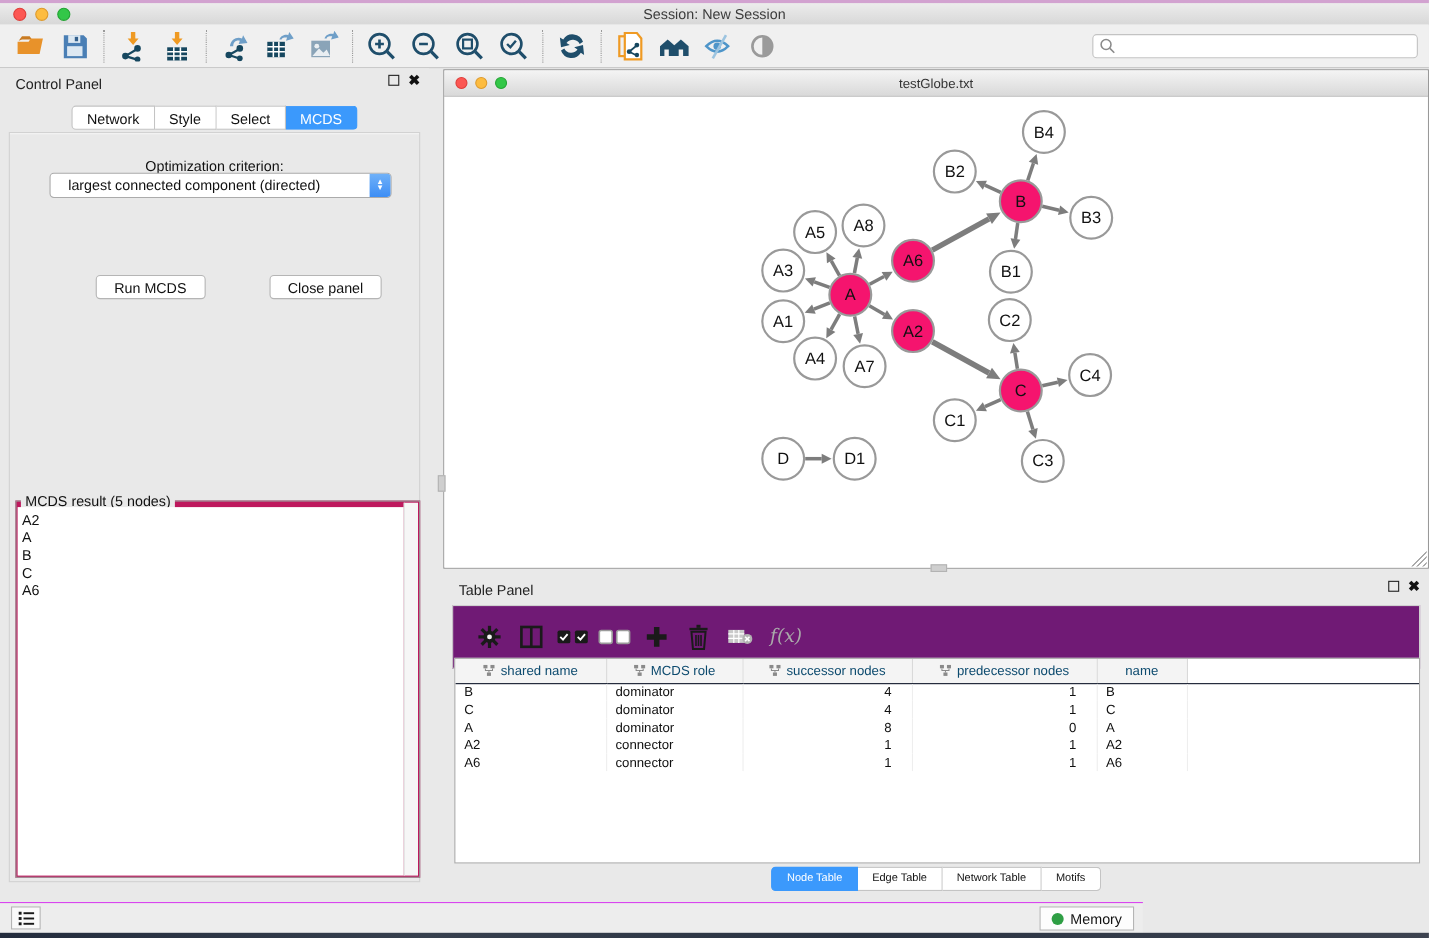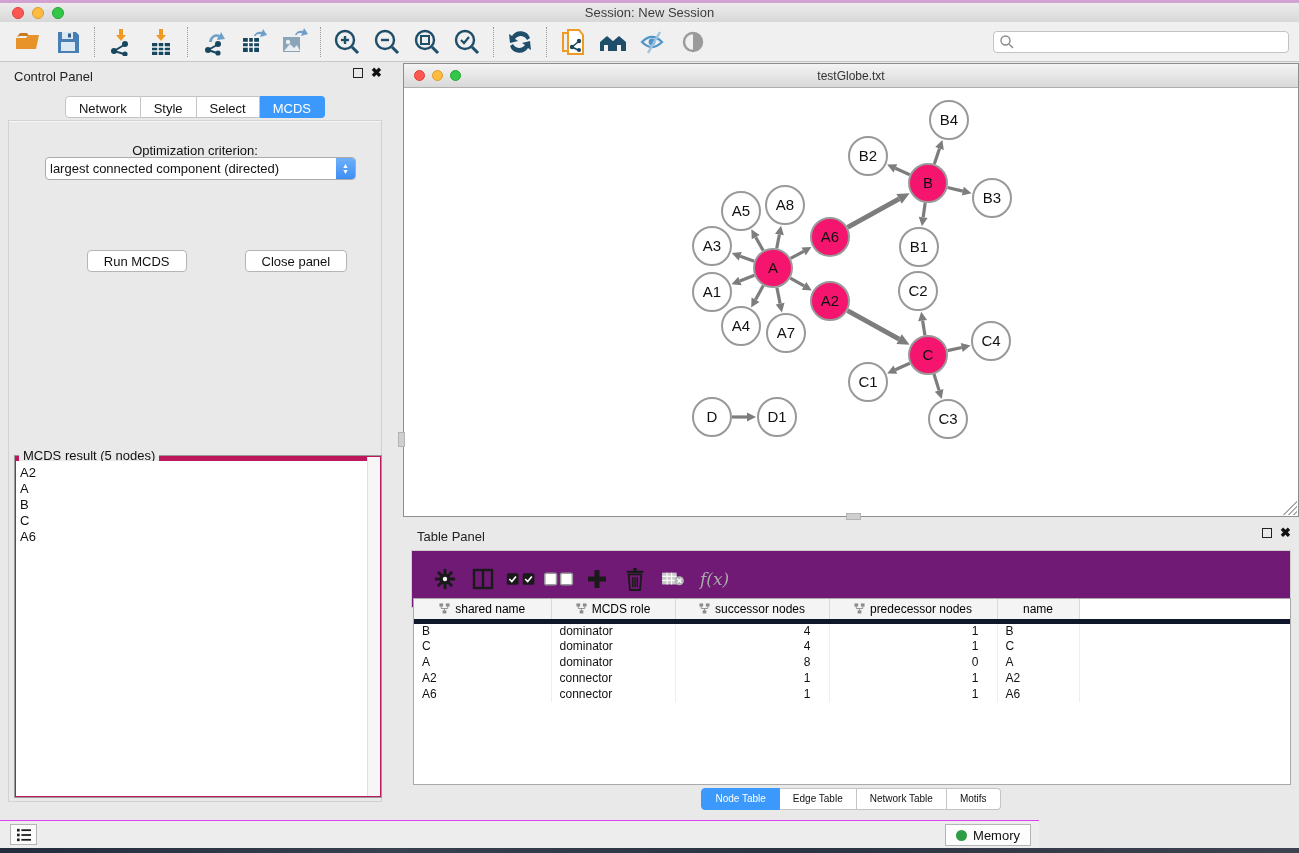--- a/index.html
+++ b/index.html
@@ -45,21 +45,21 @@
     border-left:none; color:#111; cursor:pointer; }
   .seg:first-child { border-left:1px solid #c4c4c4; border-radius:4px 0 0 4px; }
   .seg:last-child { border-radius:0 4px 4px 0; }
   .seg.active { background:#3b99fc; border-color:#3b99fc; color:#fff; }
 
   #cp-content { position:absolute; top:58px; left:8px; width:374px; height:682px;
     background:#e9e9e9; border:1px solid #d2d2d2; box-shadow:inset 0 1px 0 #f6f6f6; }
   #opt-label { position:absolute; top:22px; left:0; width:100%; text-align:center; font-size:13px; color:#111; }
   #criterion-select { position:absolute; top:36px; left:36px; width:311px; height:23px;
     background:#fff; border:1px solid #ababab; border-radius:4px; display:flex; align-items:center; cursor:pointer; }
-  #criterion-select .sel-text { flex:1; font-size:13px; padding-left:4px; color:#111; white-space:nowrap; }
+  #criterion-select .sel-text { flex:1; font-size:13px; padding-left:16px; color:#111; white-space:nowrap; }
   #criterion-select .stepper { width:19px; height:21px; border-radius:0 3px 3px 0;
     background:linear-gradient(#6fb1f9,#3d8ef5); display:flex; flex-direction:column;
     align-items:center; justify-content:center; color:#fff; font-size:7px; line-height:6px; }
   .cp-buttons { position:absolute; top:129px; left:0; width:100%; display:flex; justify-content:center; gap:14px; }
   .btn { height:22px; padding:2px 16px; background:#fff; border:1px solid #b5b5b5; border-radius:4px;
     font-size:13px; color:#111; cursor:pointer;margin-left:44px; }
 
   #mcds-fieldset { position:absolute; left:14px; top:393px; width:368px; height:343px;
     border:1px solid #9a9a9a; background:#be185d; }
   #mcds-legend { position:absolute; top:-8px; left:4px; background:#e9e9e9; padding:0 4px;
@@ -92,22 +92,22 @@
   
   #table-panel { position:absolute; left:403px; top:522px; width:896px; height:298px; background:#e9e9e9; }
   #tp-toolbar { position:absolute; left:8px; top:28px; right:8px; height:58px;
     background:#701a75; border:1px solid #cfcfcf; display:flex; align-items:center; padding-left:14px; }
   #tp-toolbar .tbtn { width:38px; height:34px; }
   #fx-label { font:italic 17px "DejaVu Serif", serif; color:#aaa; margin-left:8px; cursor:default; }
 
   #node-table-wrap { position:absolute; left:10px; top:76px; right:8px; height:187px;
     background:#fff; border:1px solid #a9a9a9; overflow:hidden; }
   #node-table { border-collapse:collapse; table-layout:fixed; width:100%; font-size:12px; color:#111; }
-  #node-table th { height:22px; background:#f4f4f4; border-bottom:5px solid #0f172a;
-    border-right:1px solid #d9d9d9; font-weight:normal; font-size:12px; color:#000000;
+  #node-table th { height:22px; background:#f4f4f4; border-bottom:1px solid #0f172a;
+    border-right:1px solid #d9d9d9; font-weight:normal; font-size:12px; color:#0c4a6e;
     text-align:center; white-space:nowrap; overflow:hidden; cursor:pointer; }
   #node-table th .hicon { vertical-align:-1px; margin-right:5px; }
   #node-table td { height:16px; padding:0 8px; border-right:1px solid #eee; white-space:nowrap; overflow:hidden; }
   #node-table td.num { text-align:right; padding-right:18px; }
   #node-table tr { cursor:default; }
 
   #tp-tabs { position:absolute; left:0; right:0; top:266px; display:flex; justify-content:center; }
   #tp-tabs .seg { font-size:10px; }
 
   

